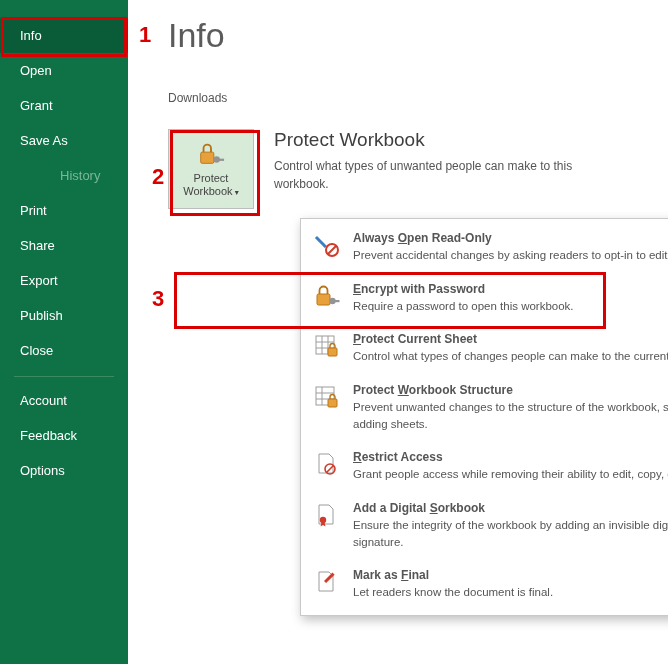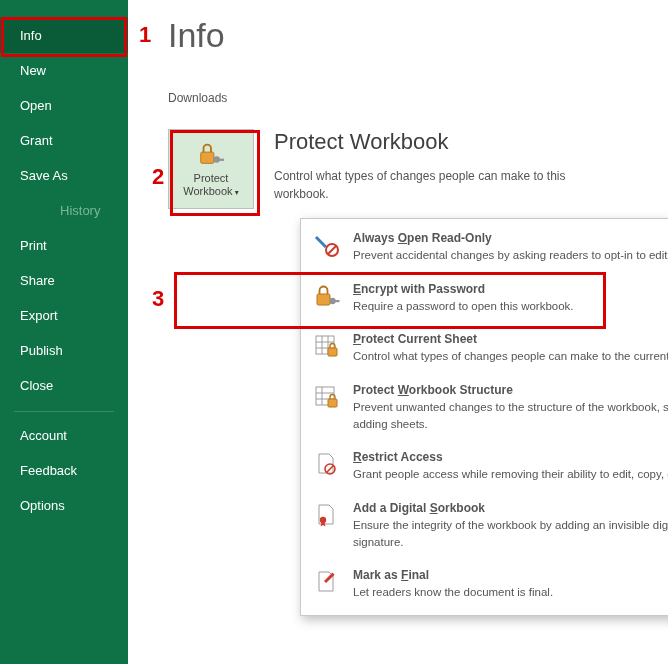--- a/index.html
+++ b/index.html
@@ -62,23 +62,23 @@
     justify-content: center;
     gap: 4px;
     color: #444;
     font-size: 11px;
     text-align: center;
     line-height: 1.2;
     cursor: pointer;
   }
   .protect-text { flex: 1; }
   .protect-heading {
-    font-size: 22px;
+    font-size: 19px;
     color: #3f3f3f;
-    margin-bottom: 12px;
+    margin-bottom: 6px;
     font-weight: 400;
   }
   .protect-desc {
     font-size: 12px;
     color: #555;
     line-height: 1.5;
     max-width: 300px;
   }
   .dropdown {
     position: absolute;
@@ -134,21 +134,20 @@
   }
   
   svg { display: block; }
 </style>
 </head>
 <body>
 
 <div class="app">
   <div class="sidebar">
     <div class="side-item active">Info</div>
-    <div class="side-item">New</div>
     <div class="side-item">Open</div>
     <div class="side-item">Grant</div>
     <div class="side-item">Save As</div>
     <div class="side-item disabled">History</div>
     <div class="side-item">Print</div>
     <div class="side-item">Share</div>
     <div class="side-item">Export</div>
     <div class="side-item">Publish</div>
     <div class="side-item">Close</div>
     <div class="side-sep"></div>
@@ -172,21 +171,21 @@
             <rect x="23" y="19" width="6" height="2.4" fill="#949494"></rect>
           </svg>
         </span>
         <div>
           <span>Protect</span><br>
           <span>Workbook</span><span style="font-size:8px;"> ▾</span>
         </div>
       </div>
       <div class="protect-text">
         <div class="protect-heading">Protect Workbook</div>
-        <div class="protect-desc">Control what types of changes people can make to this workbook.</div>
+        <div class="protect-desc">Control what types of unwanted people can make to this workbook.</div>
       </div>
     </div>
 
     <div class="dropdown">
 
       <div class="menu-item">
         <span class="menu-icon">
           <svg width="26" height="26" viewBox="0 0 26 26">
             <rect x="3" y="4" width="14" height="3" transform="rotate(45 3 4)" fill="#3a7fbf"></rect>
             <circle cx="18" cy="18" r="6" fill="none" stroke="#d03b2a" stroke-width="2"></circle>

